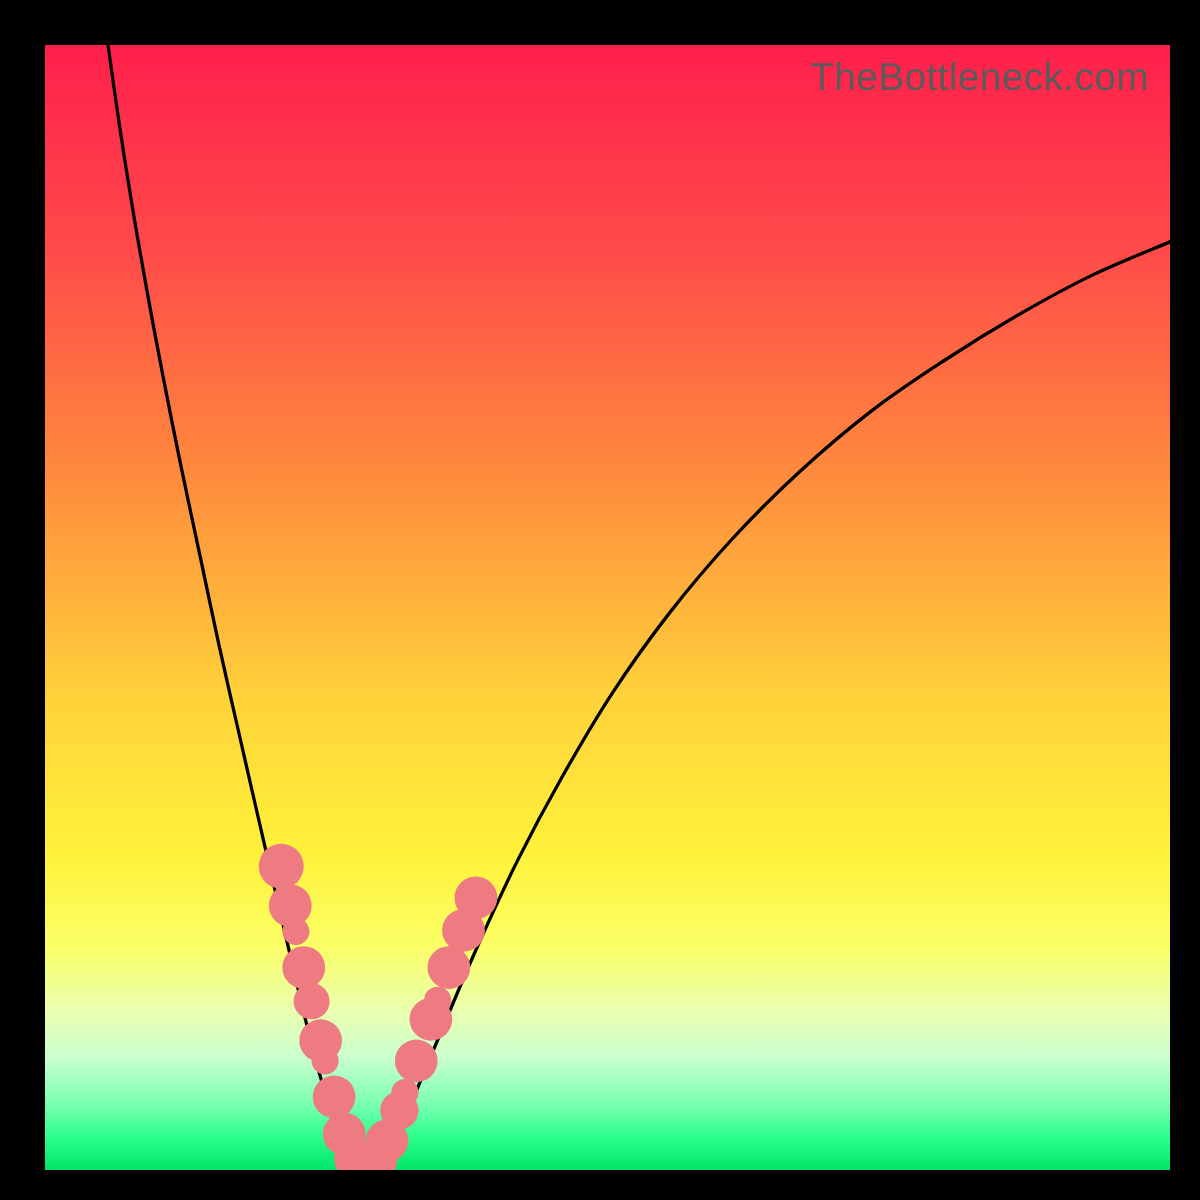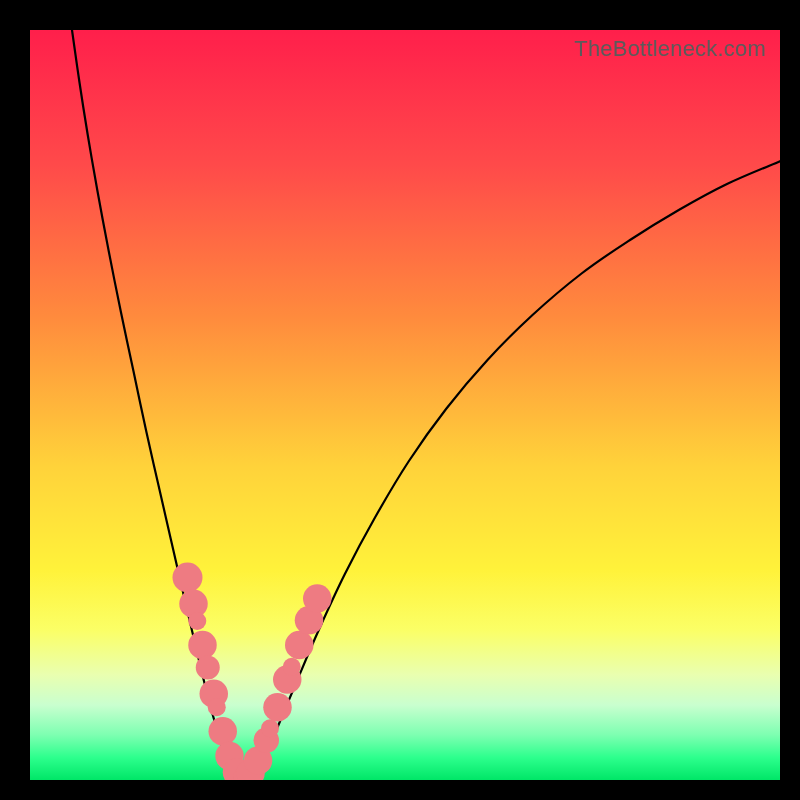--- a/index.html
+++ b/index.html
@@ -23,21 +23,21 @@
     top: 30px;
     width: 750px;
     height: 750px;
     overflow: hidden;
   }
   .watermark {
     position: absolute;
     top: 6px;
     right: 14px;
     color: #5b5b5b;
-    font-size: 22px;
+    font-size: 26px;
     font-weight: 500;
     letter-spacing: 0.2px;
     user-select: none;
   }
   svg.curves {
     position: absolute;
     left: 0; top: 0;
     width: 100%;
     height: 100%;
   }

